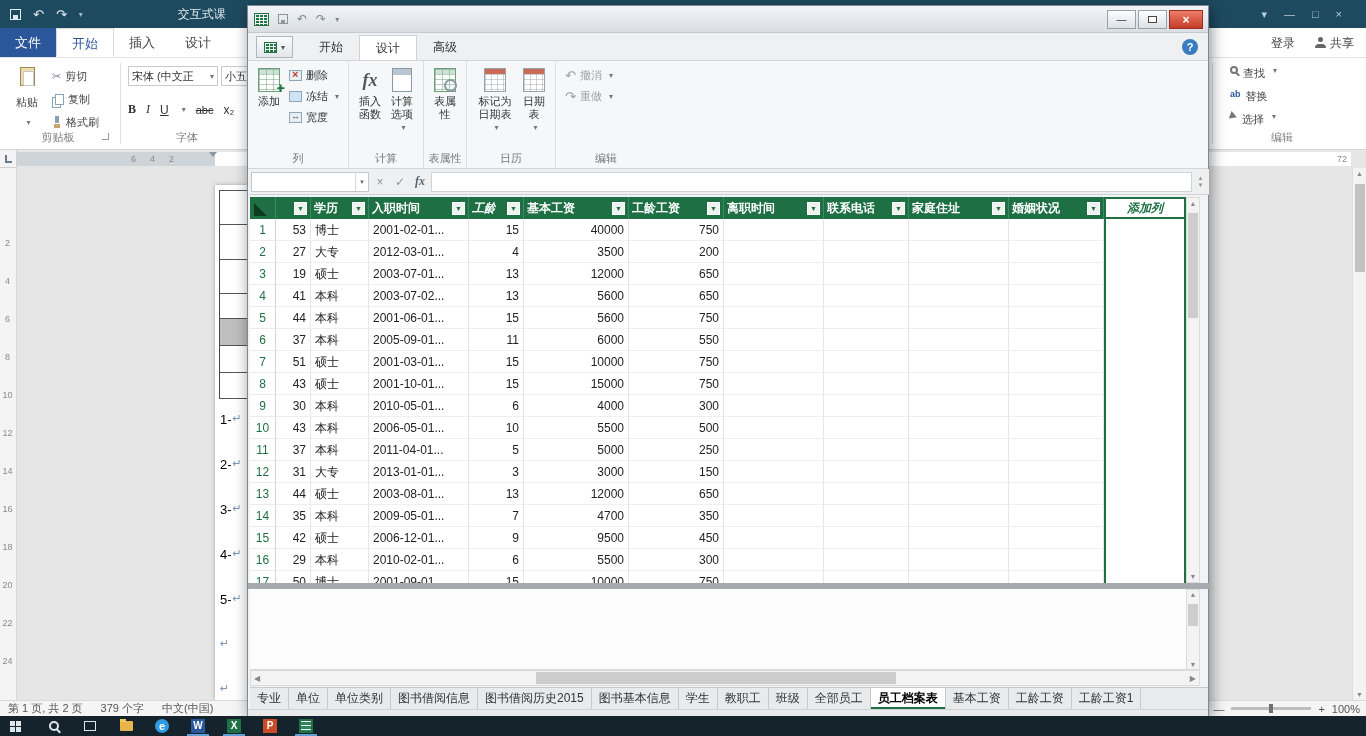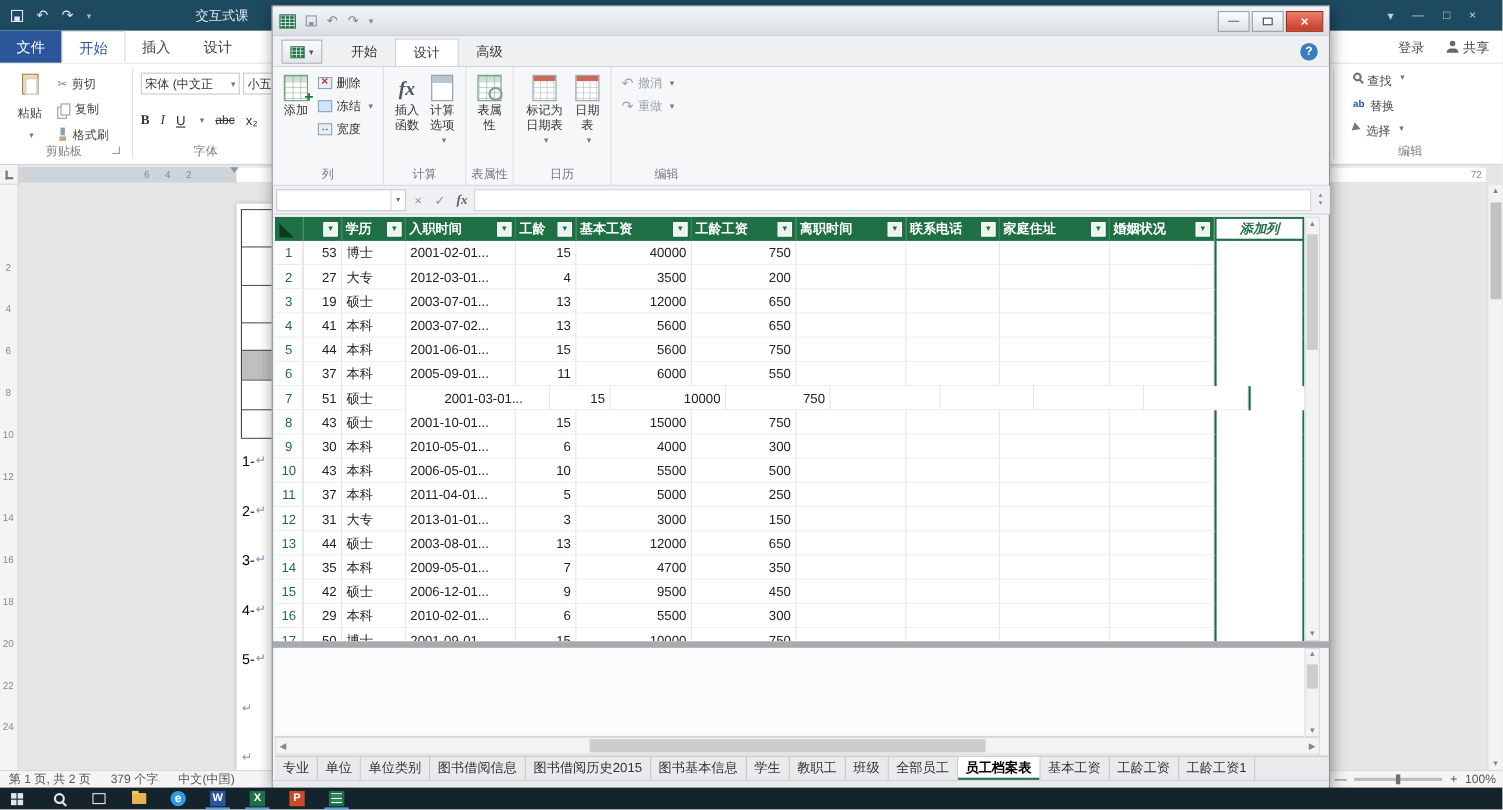--- a/index.html
+++ b/index.html
@@ -485,21 +485,21 @@
             <span class="filter">▼</span>
           </div>
           <div class="cell hcell" style="width: 58px;">
             <span class="hlabel">学历</span>
             <span class="filter">▼</span>
           </div>
           <div class="cell hcell" style="width: 100px;">
             <span class="hlabel">入职时间</span>
             <span class="filter">▼</span>
           </div>
-          <div class="cell hcell" style="width: 55px;">
+          <div class="cell hcell" style="width: 55px; font-style: italic;">
             <span class="hlabel">工龄</span>
             <span class="filter">▼</span>
           </div>
           <div class="cell hcell" style="width: 105px;">
             <span class="hlabel">基本工资</span>
             <span class="filter">▼</span>
           </div>
           <div class="cell hcell" style="width: 95px;">
             <span class="hlabel">工龄工资</span>
             <span class="filter">▼</span>
@@ -604,21 +604,21 @@
             <div class="cell dcell left" style="width: 100px;"></div>
             <div class="cell dcell left" style="width: 85px;"></div>
             <div class="cell dcell left" style="width: 100px;"></div>
             <div class="cell dcell left" style="width: 95px;"></div>
             <div class="cell addcol-b" style="width: 82px;"></div>
           </div>
           <div class="grow">
             <div class="cell rnum" style="width: 26px;">7</div>
             <div class="cell dcell right" style="width: 35px;">51</div>
             <div class="cell dcell left" style="width: 58px;">硕士</div>
-            <div class="cell dcell left" style="width: 100px; margin-left: 31px;">2001-03-01...</div>
+            <div class="cell dcell left" style="width: 100px;">2001-03-01...</div>
             <div class="cell dcell right" style="width: 55px;">15</div>
             <div class="cell dcell right" style="width: 105px;">10000</div>
             <div class="cell dcell right" style="width: 95px;">750</div>
             <div class="cell dcell left" style="width: 100px;"></div>
             <div class="cell dcell left" style="width: 85px;"></div>
             <div class="cell dcell left" style="width: 100px;"></div>
             <div class="cell dcell left" style="width: 95px;"></div>
             <div class="cell addcol-b" style="width: 82px;"></div>
           </div>
           <div class="grow">

